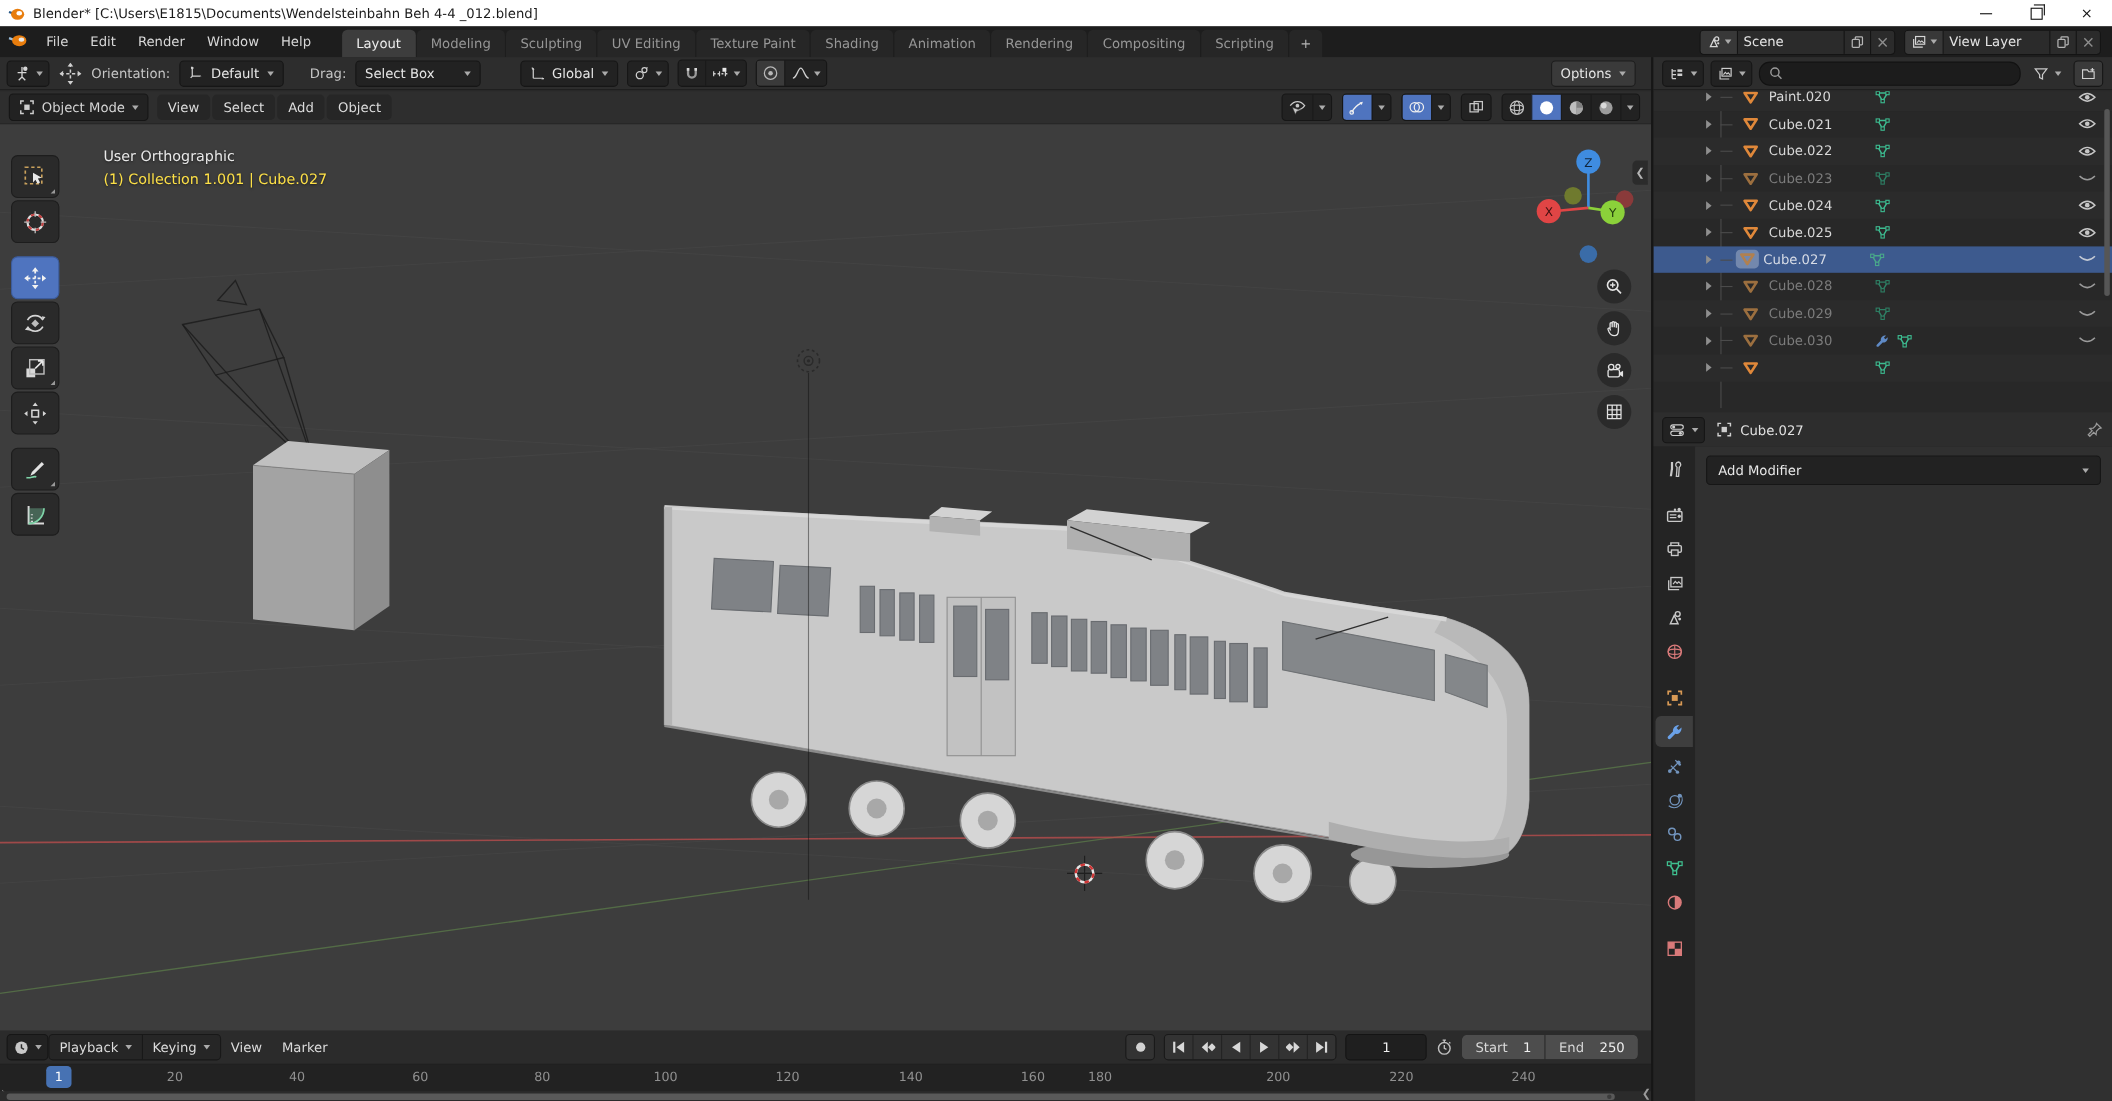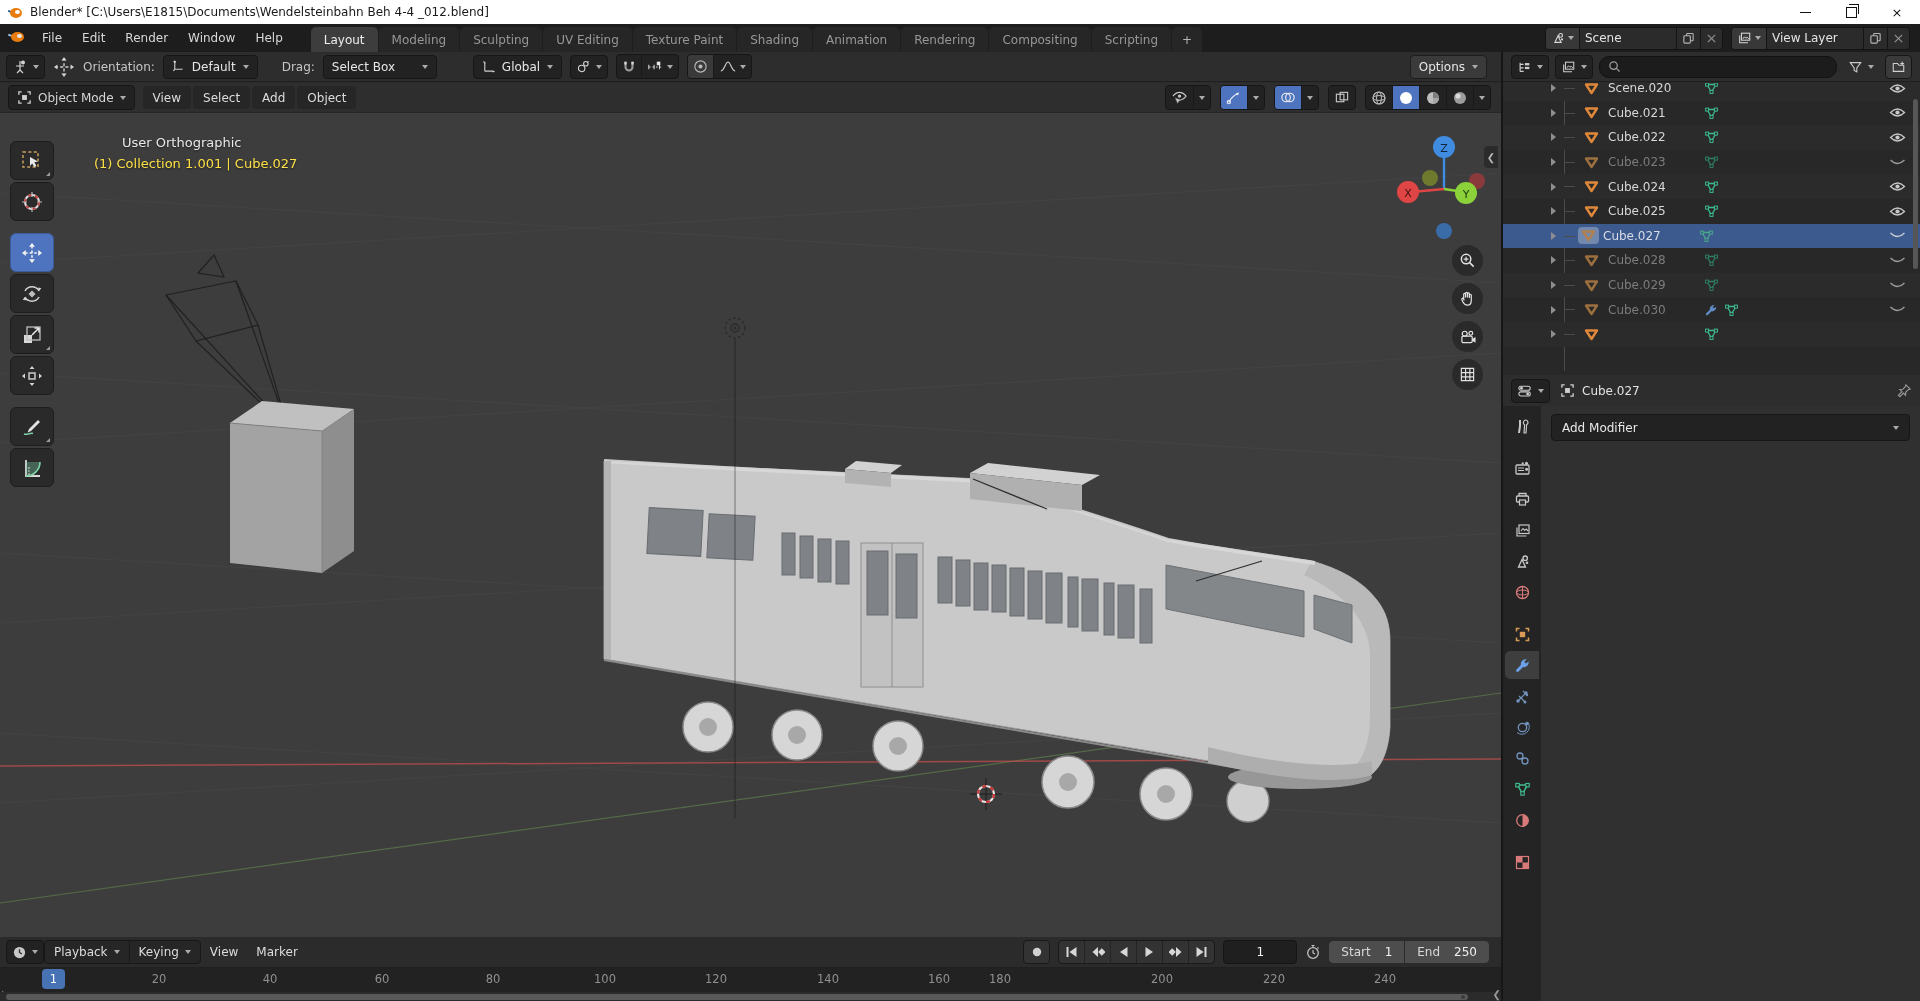--- a/index.html
+++ b/index.html
@@ -70,21 +70,21 @@
   .vp-menus{display:flex;margin-left:8px;gap:2px;}
   .vp-menu{height:23px;display:flex;align-items:center;padding:0 10px;background:#262626;border-radius:4px;color:#dcdcdc;}
   .vp-right{margin-left:auto;display:flex;align-items:center;gap:9px;padding-right:10px;}
   .seg-group{display:flex;align-items:stretch;height:23px;background:#222;border:1px solid #161616;border-radius:4px;overflow:hidden;}
   .seg{display:flex;align-items:center;justify-content:center;padding:0 5px;}
   .seg.on{background:#4f74bf;}
   .seg + .seg{border-left:1px solid #1a1a1a;}
 
   
   .viewport{left:0;top:113px;width:1501px;height:824px;background:#3d3d3d;overflow:hidden;}
-  .vp-overlay-text{left:94px;top:22px;color:#e9e9e9;font-size:13px;text-shadow:0 1px 2px rgba(0,0,0,.5);margin-left:28px;}
+  .vp-overlay-text{left:94px;top:22px;color:#e9e9e9;font-size:13px;text-shadow:0 1px 2px rgba(0,0,0,.5);}
   .vp-overlay-text2{left:94px;top:43px;color:#fde047;font-size:13px;text-shadow:0 1px 2px rgba(0,0,0,.5);}
   .toolbar{left:10px;top:28px;display:flex;flex-direction:column;gap:2px;width:42px;}
   .tgap{height:8px;}
   .tool-btn{width:42px;height:37px;background:rgba(40,40,40,.9);border:1px solid #1d1d1d;border-radius:6px;
             display:flex;align-items:center;justify-content:center;position:relative;}
   .tool-btn.active{background:#4f74bf;border-color:#3c5c9c;}
   .tool-btn .corner{position:absolute;right:3px;bottom:3px;width:0;height:0;
                     border-left:4px solid transparent;border-bottom:4px solid #9a9a9a;}
   .navgizmo{left:1392px;top:18px;}
   .navbtns{left:1452px;top:132px;display:flex;flex-direction:column;gap:7px;}
@@ -684,21 +684,21 @@
     <div class="ol-rows">
 
       <div class="ol-row">
         <span class="stub"></span>
           <span class="twisty"></span>
         <span class="ob-icon">
             <svg width="15" height="13" viewBox="0 0 15 13">
               <path d="M2 2.5h11L7.5 11z" fill="none" stroke="#e0883a" stroke-width="2.4" stroke-linejoin="round"></path>
             </svg>
           </span>
-        <span class="ol-name">Scene.020</span>
+        <span class="ol-name">Paint.020</span>
         <span class="data-icons">
             <svg width="15" height="14" viewBox="0 0 15 14">
               <path d="M3 3.5h9L7.5 11z" fill="none" stroke="#3dbb90" stroke-width="1.3"></path>
               <rect x="1.6" y="2.1" width="3" height="3" fill="#282828" stroke="#3dbb90"></rect>
               <rect x="10.4" y="2.1" width="3" height="3" fill="#282828" stroke="#3dbb90"></rect>
               <rect x="6" y="9.4" width="3" height="3" fill="#282828" stroke="#3dbb90"></rect>
             </svg>
           </span>
         <span class="eye">
             <svg width="17" height="11" viewBox="0 0 17 11">

